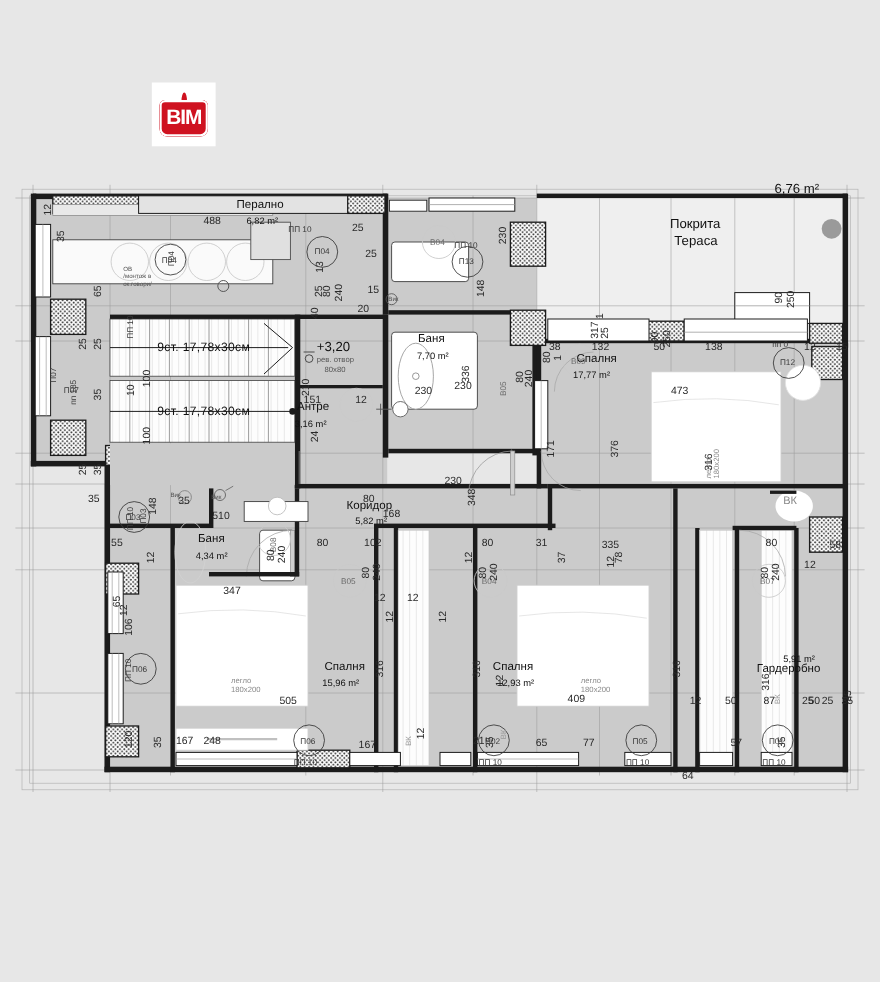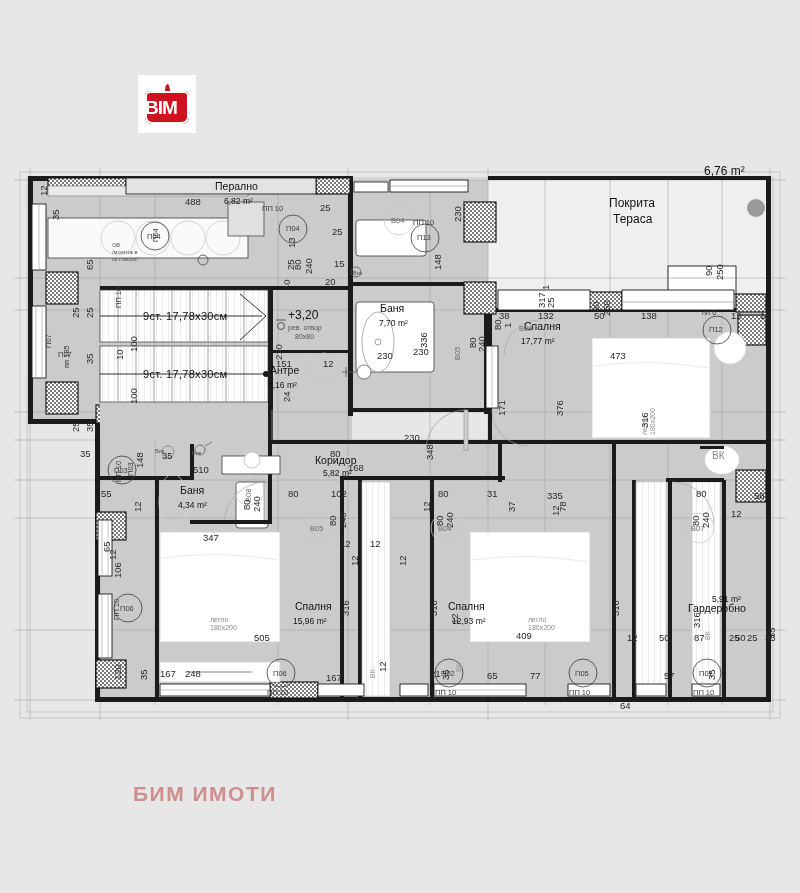--- a/index.html
+++ b/index.html
@@ -26,21 +26,21 @@
     box-shadow:inset 0 0 0 2px #fff, inset 0 0 0 4px #cf1220;
   }
   #logo .drop{
     position:absolute;left:20px;top:0px;width:5px;height:11px;
     background:#cf1220;border-radius:50% 50% 50% 50%/70% 70% 30% 30%;
   }
   #logo .bimtext{
     position:absolute;left:0;top:10px;width:44px;height:27px;
     color:#fff;font-family:"Liberation Sans",sans-serif;
     font-weight:bold;font-size:19px;letter-spacing:-1px;
-    text-align:left;line-height:27px;
+    text-align:center;line-height:27px;
   }
   #brandfoot{
     position:absolute;left:133px;top:782px;
     color:#cf8d8d;font-size:21px;font-weight:bold;letter-spacing:1.5px;
     font-family:"Liberation Sans",sans-serif;
   }
 
   
   #plan{position:absolute;left:0;top:160px;width:800px;height:570px;}
   #plan svg{display:block;}
@@ -67,21 +67,20 @@
 <div id="stage">
 
   <div id="logo">
     <div class="bimmark">
       <div class="drop"></div>
       <div class="plate"></div>
       <div class="bimtext">BIM</div>
     </div>
   </div>
 
-  <div id="brandfoot">БИМ ИМОТИ</div>
 
   <div id="plan">
 
     <svg width="800" height="570" viewBox="0 0 800 570">
       <defs>
         <pattern id="hatch" width="4" height="4" patternUnits="userSpaceOnUse">
           <rect width="4" height="4" fill="#ffffff"></rect>
           <circle cx="1" cy="1" r="0.9" fill="#3a3a3a"></circle>
           <circle cx="3" cy="3" r="0.9" fill="#3a3a3a"></circle>
         </pattern>

